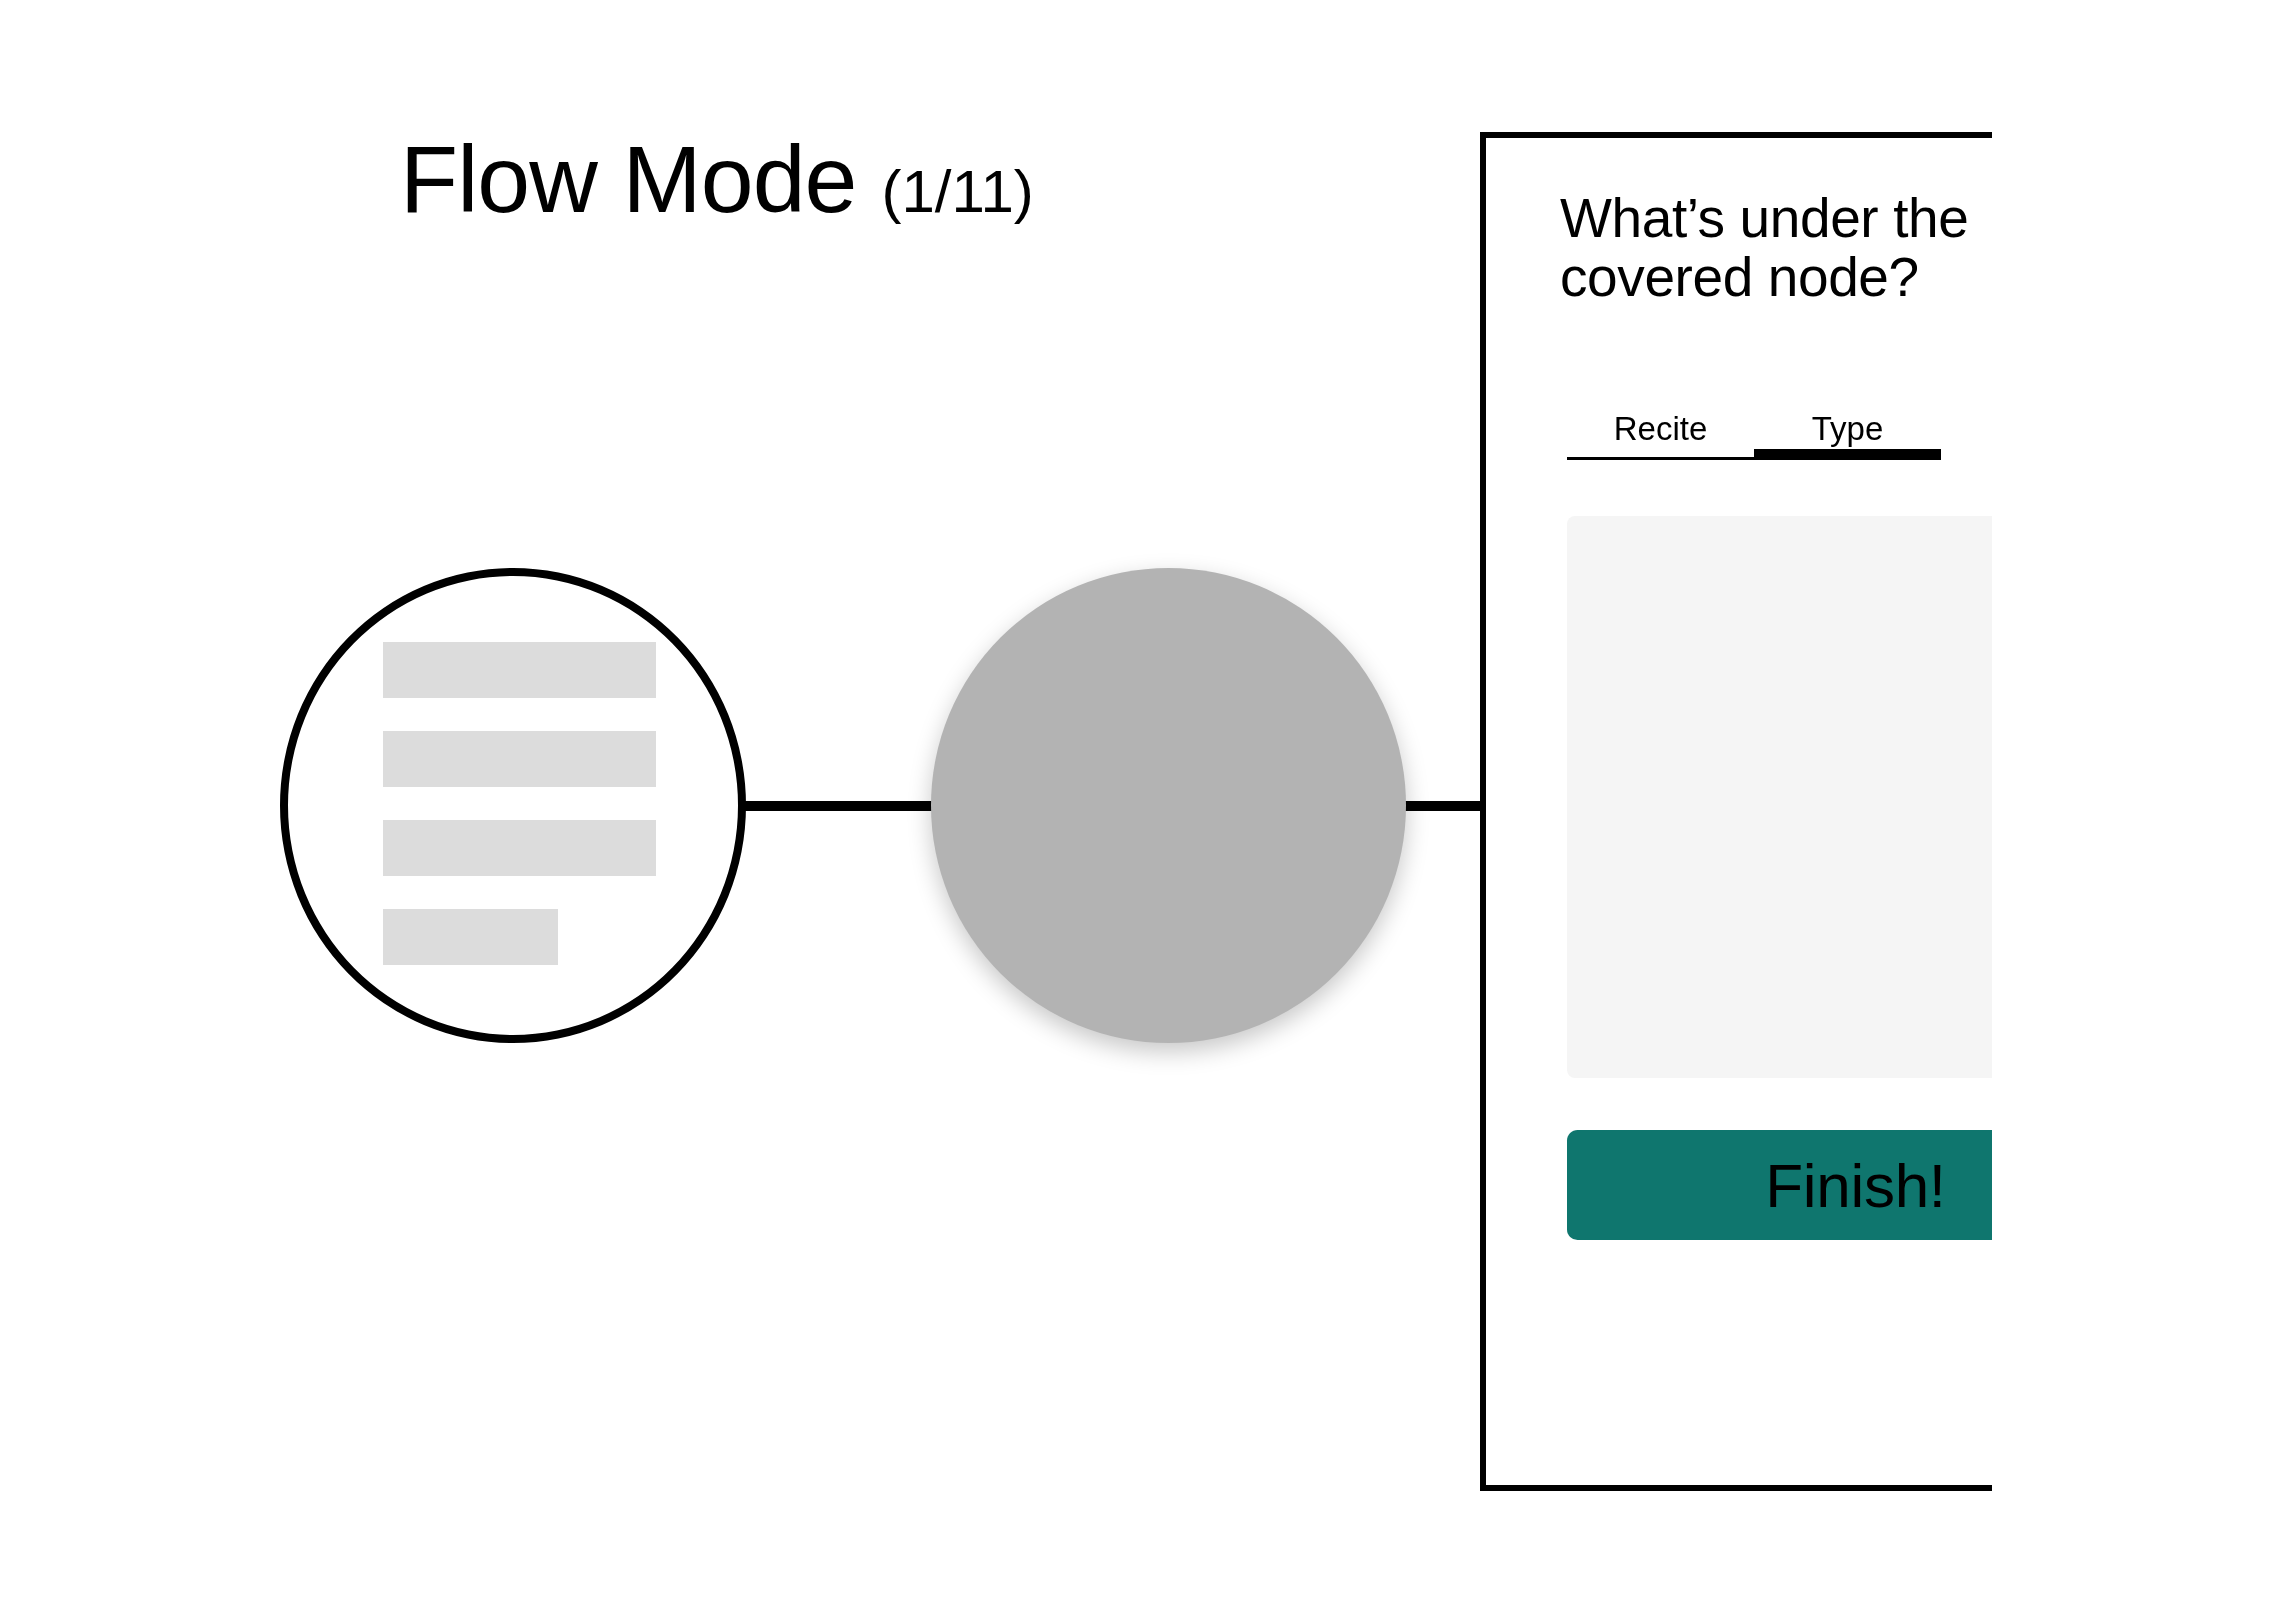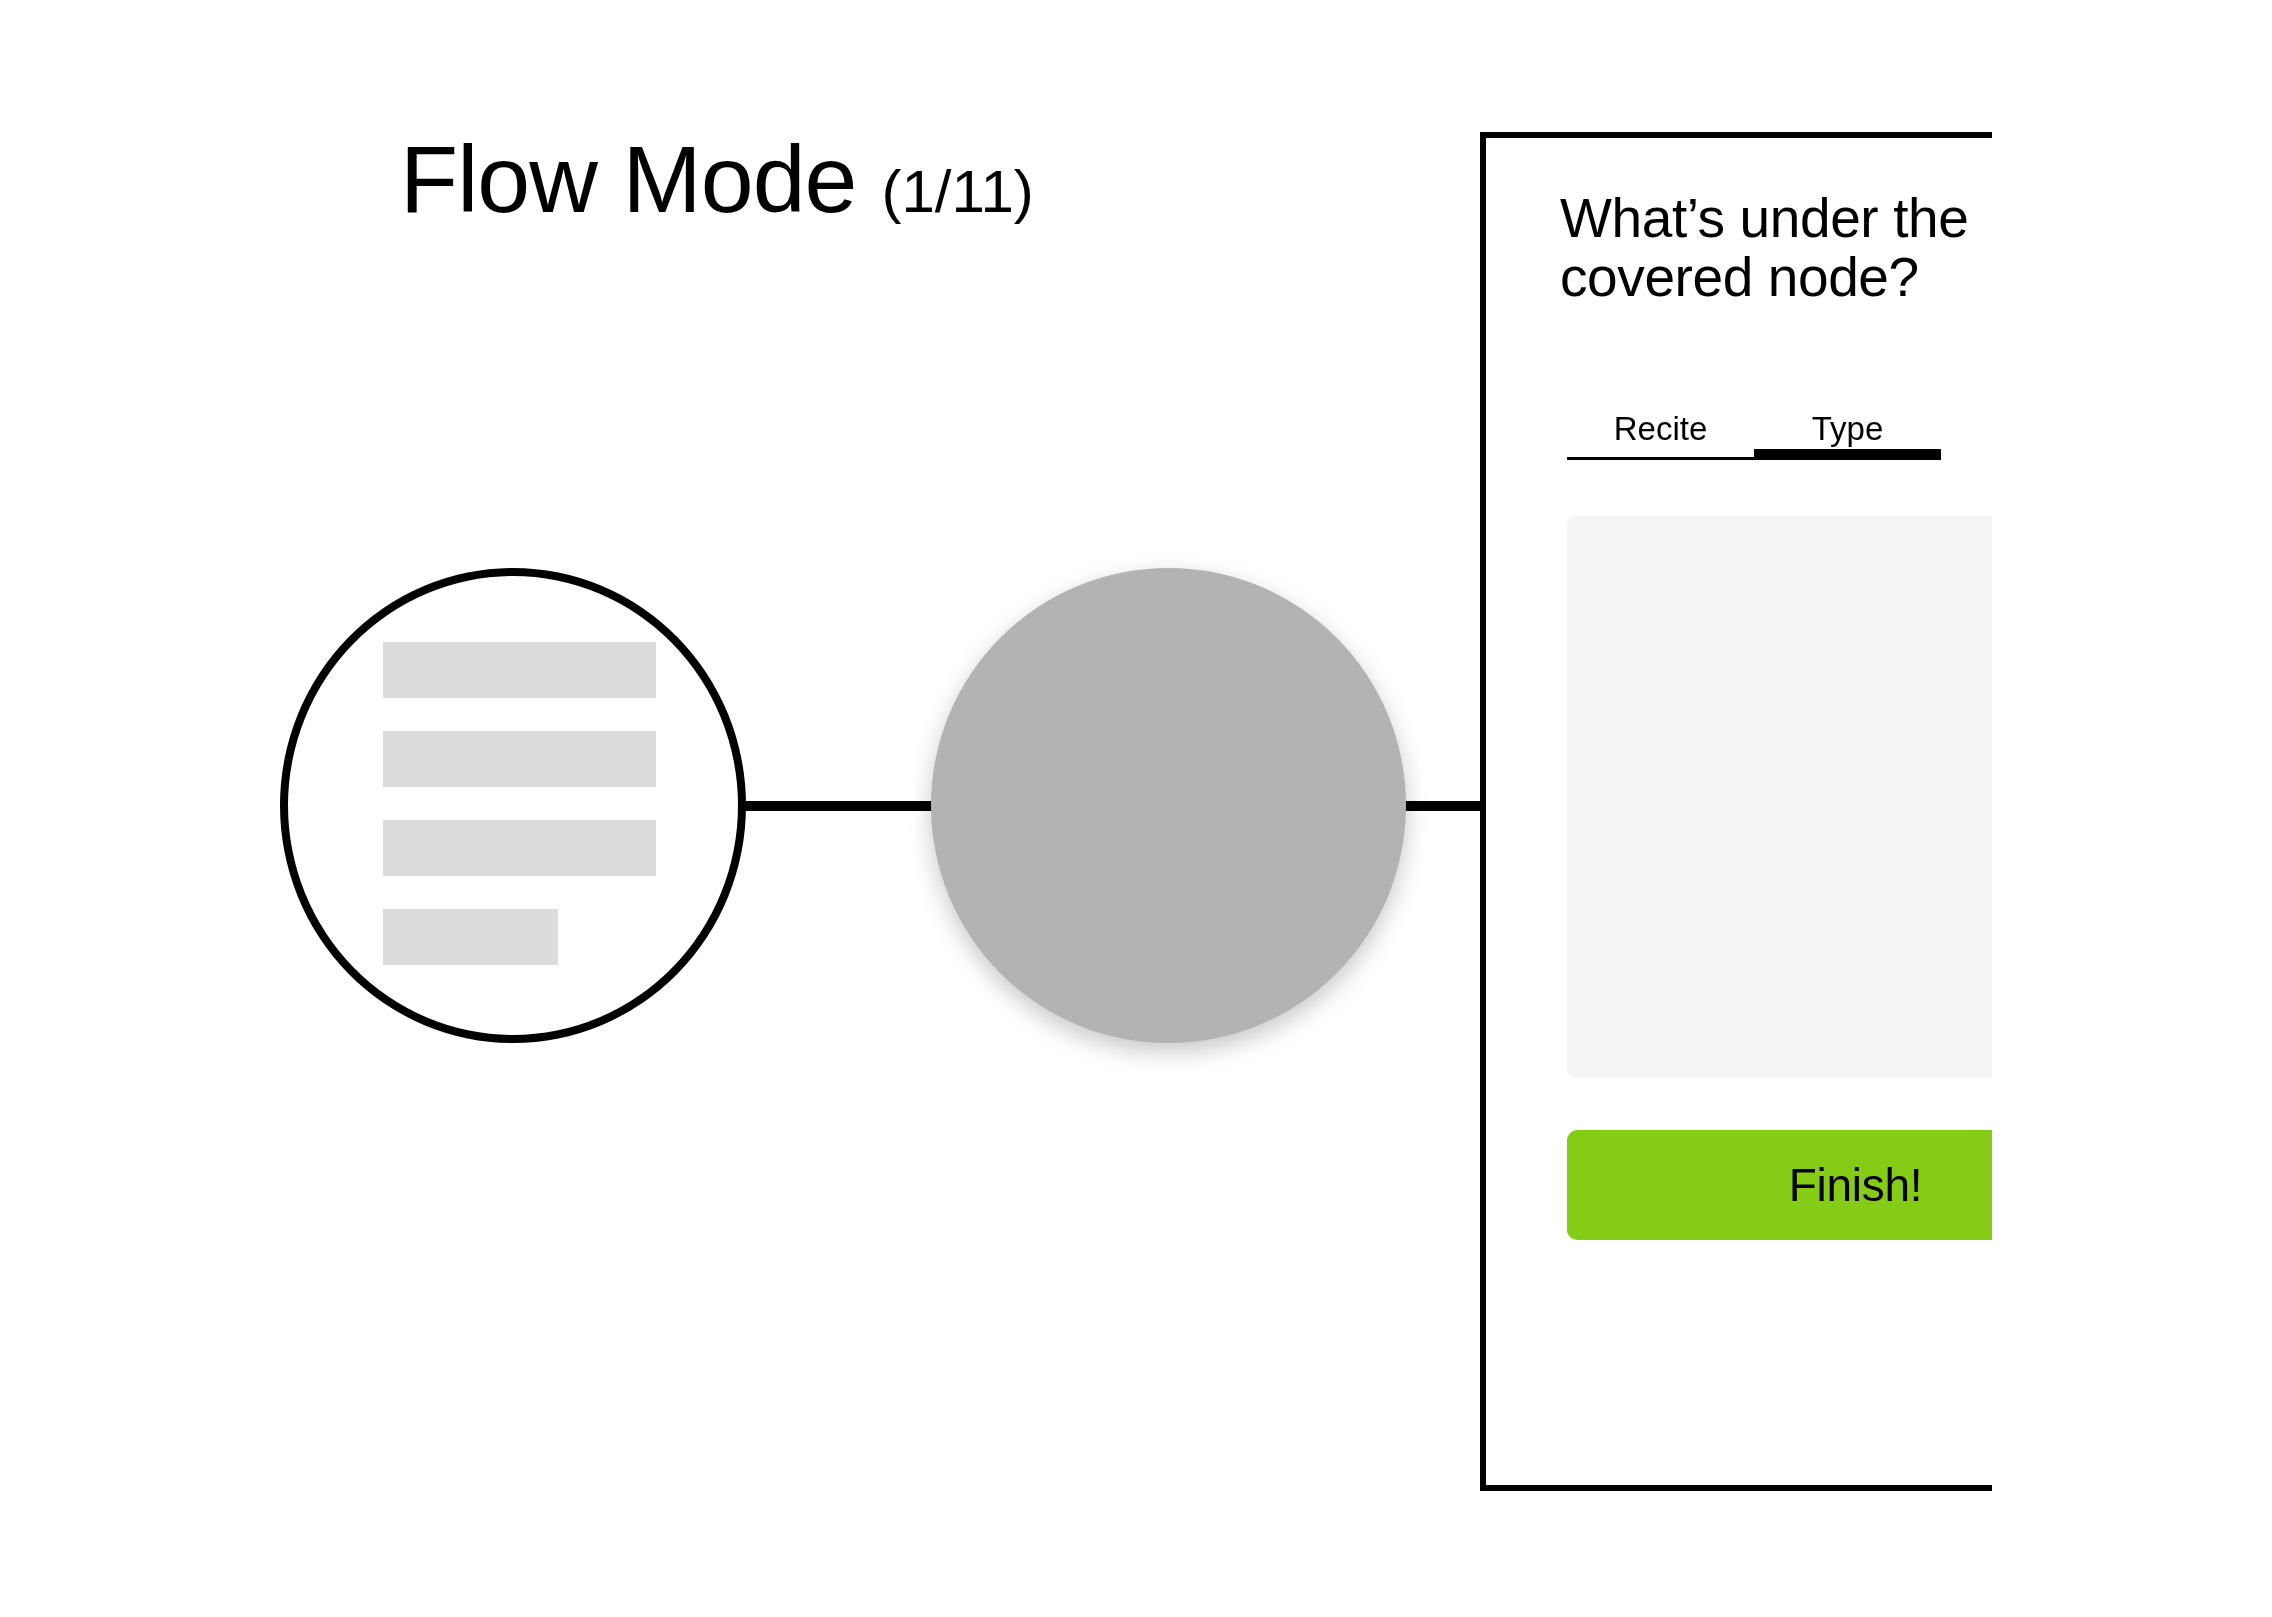--- a/index.html
+++ b/index.html
@@ -194,24 +194,24 @@
     color: #222;
   }
 
   
   #finish-button {
     position: absolute;
     left: 7px;
     top: 992px;
     width: 577px;
     height: 110px;
-    background: #84cc16;
+    background: #0f766e;
     border: none;
     border-radius: 10.6px;
-    font-size: 46px;
+    font-size: 62px;
     font-family: "Liberation Sans", sans-serif;
     color: #000000;
     cursor: pointer;
     letter-spacing: -0.3px;
   }
 </style>
 </head>
 <body>
 
 <div id="screen">

